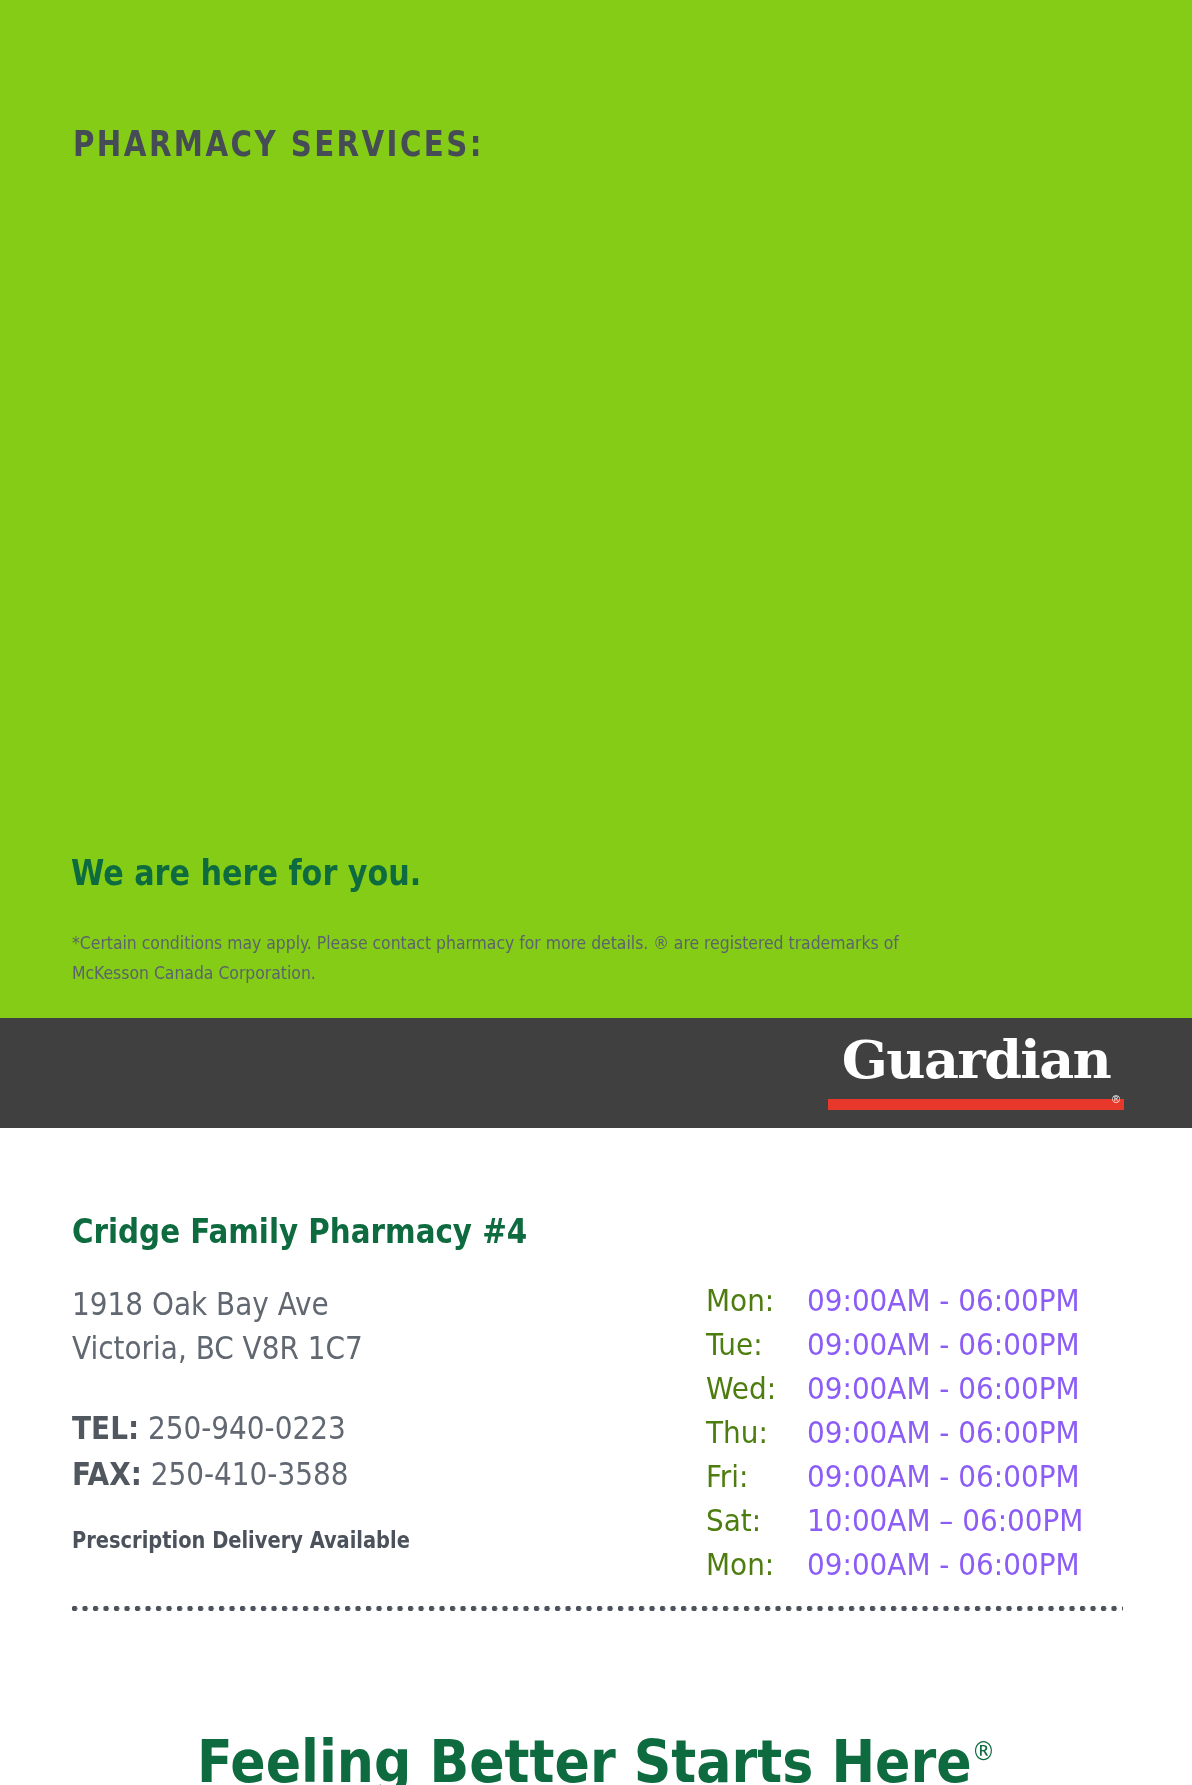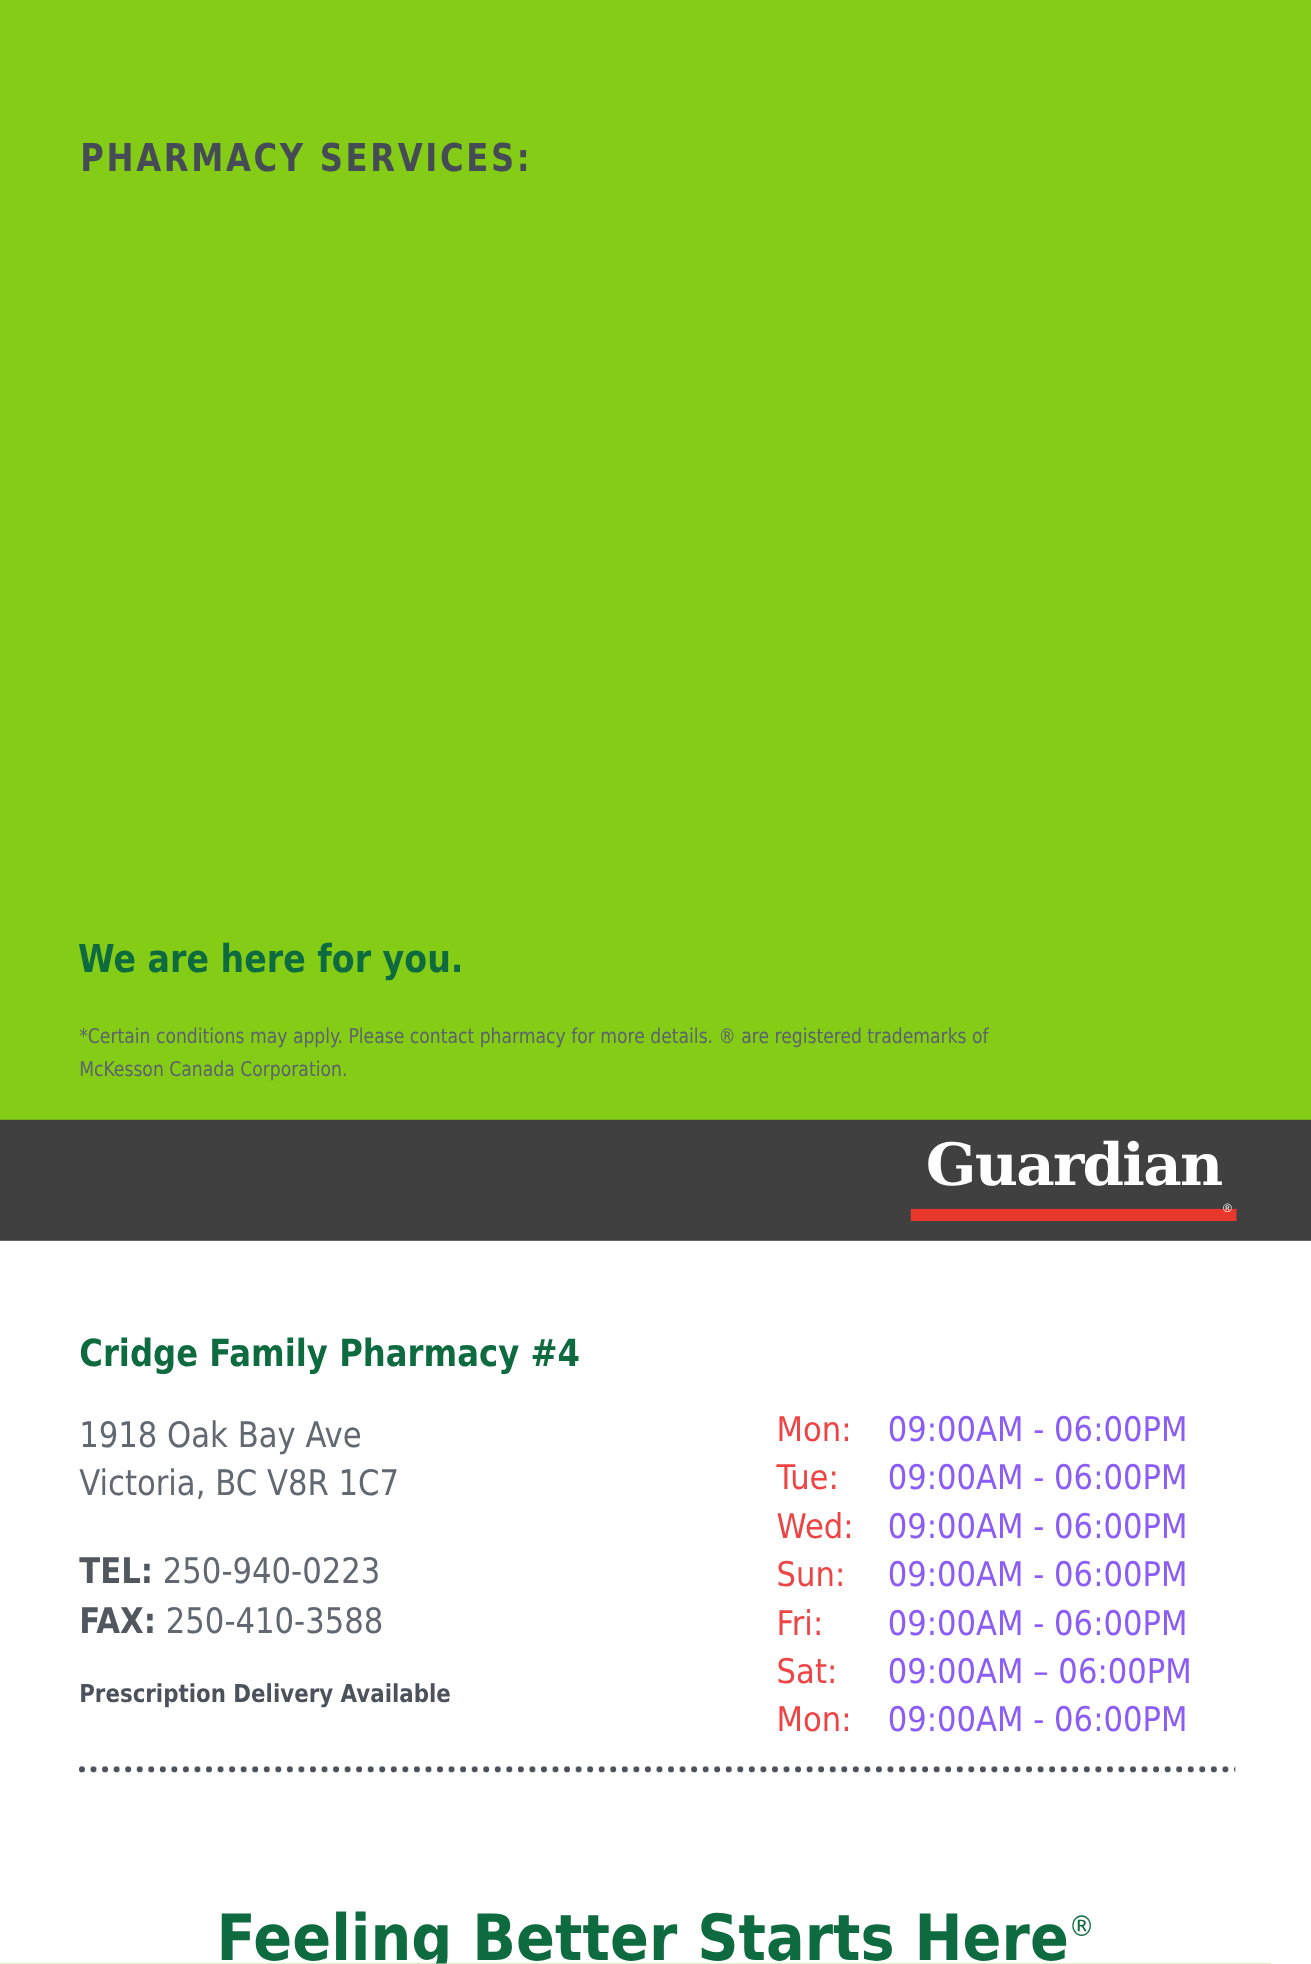--- a/index.html
+++ b/index.html
@@ -211,21 +211,21 @@
   }
   .hours-row {
     display: flex;
     align-items: baseline;
     height: 44px;
   }
   .hours-day {
     width: 101px;
     font-family: "DejaVu Sans Condensed", "Liberation Sans Narrow", "Liberation Sans", sans-serif;
     font-size: 31px;
-    color: #ef4444;
+    color: #4d7c0f;
     white-space: nowrap;
   }
   .hours-time {
     font-family: "DejaVu Sans Condensed", "Liberation Sans Narrow", "Liberation Sans", sans-serif;
     font-size: 31px;
     color: #8b5cf6;
     white-space: nowrap;
   }
 
   
@@ -309,30 +309,30 @@
   </div>
   <div class="hours-row">
     <span class="hours-day">Tue:</span>
     <span class="hours-time">09:00AM - 06:00PM</span>
   </div>
   <div class="hours-row">
     <span class="hours-day">Wed:</span>
     <span class="hours-time">09:00AM - 06:00PM</span>
   </div>
   <div class="hours-row">
-    <span class="hours-day">Sun:</span>
+    <span class="hours-day">Thu:</span>
     <span class="hours-time">09:00AM - 06:00PM</span>
   </div>
   <div class="hours-row">
     <span class="hours-day">Fri:</span>
     <span class="hours-time">09:00AM - 06:00PM</span>
   </div>
   <div class="hours-row">
     <span class="hours-day">Sat:</span>
-    <span class="hours-time">09:00AM – 06:00PM</span>
+    <span class="hours-time">10:00AM – 06:00PM</span>
   </div>
   <div class="hours-row">
     <span class="hours-day">Mon:</span>
     <span class="hours-time">09:00AM - 06:00PM</span>
   </div>
 </div>
 
 <div class="dotted-divider"></div>
 
 <div class="tagline">

